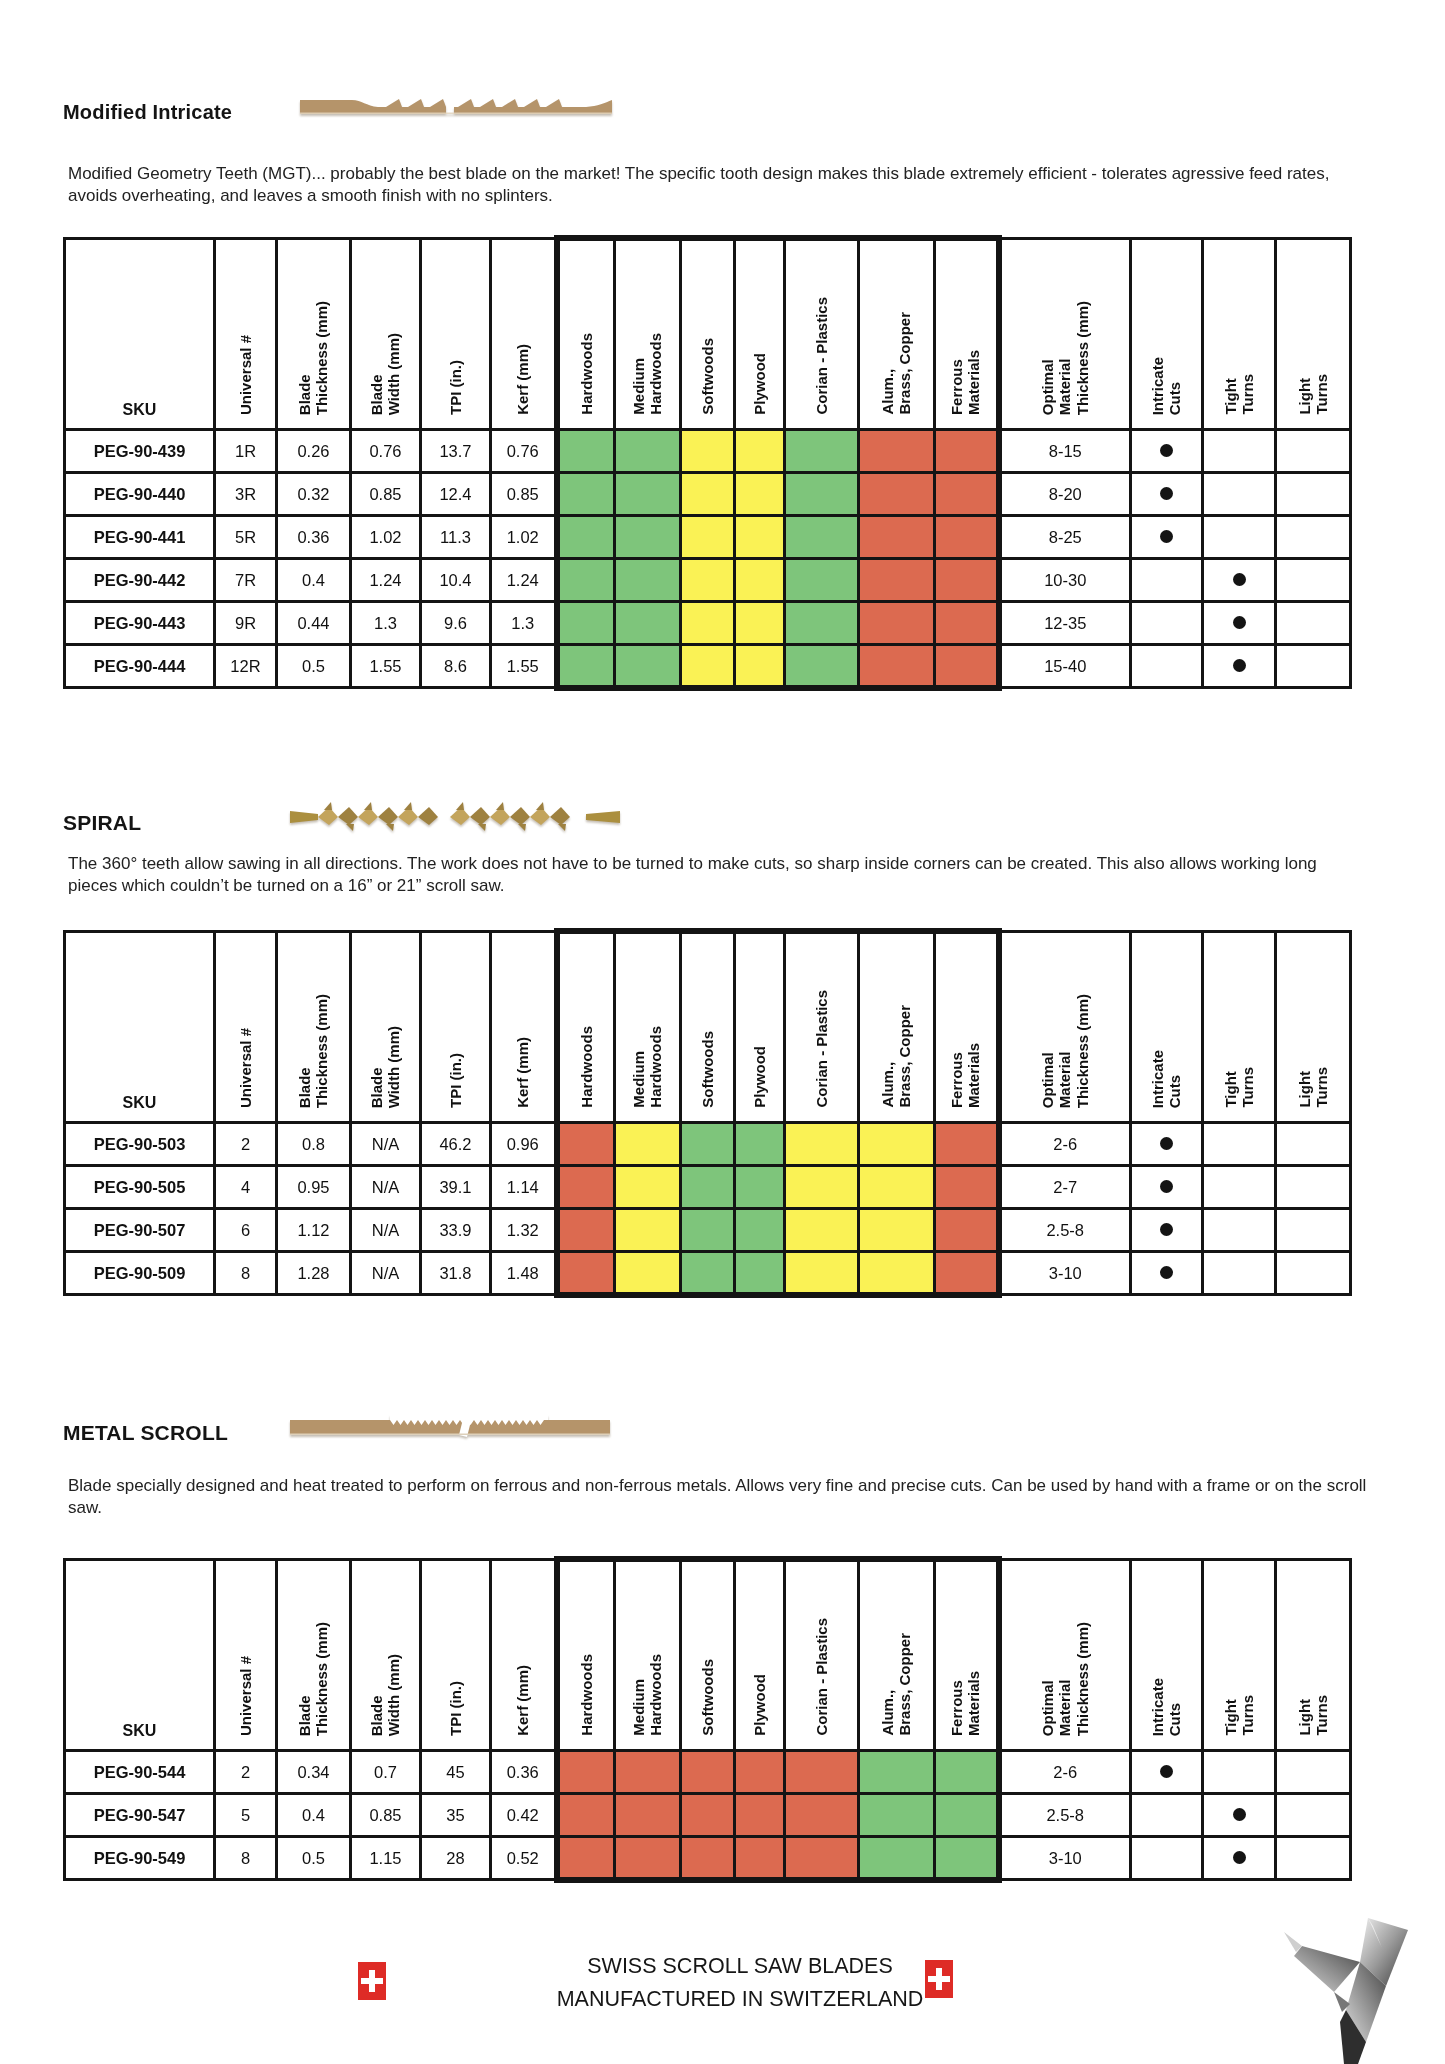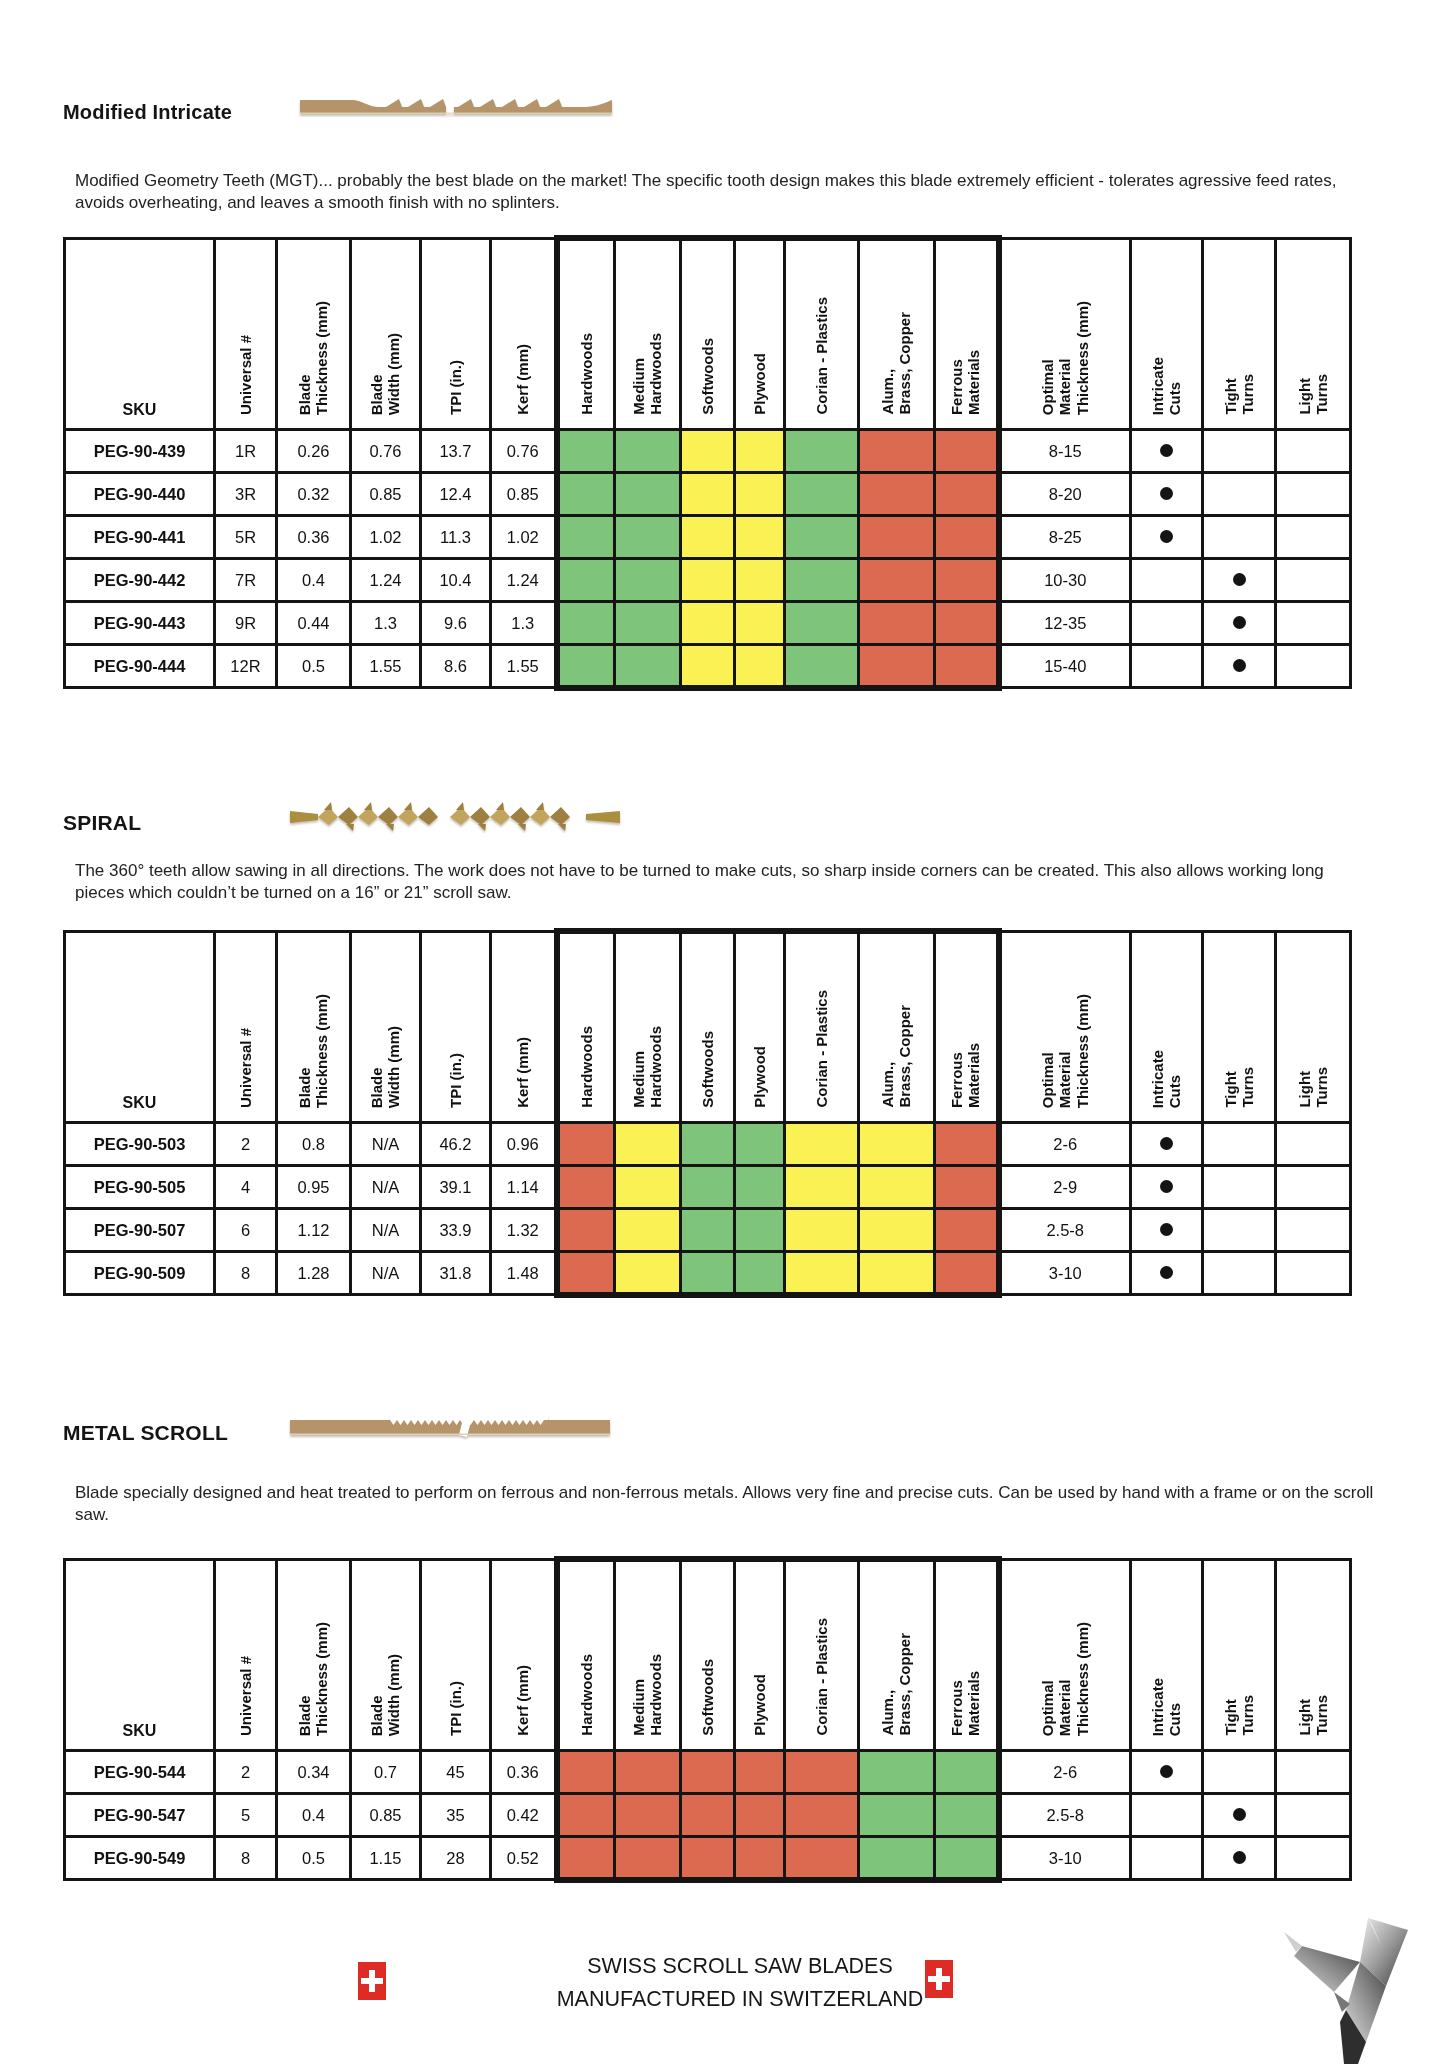--- a/index.html
+++ b/index.html
@@ -1,21 +1,21 @@
 <!DOCTYPE html>
 <html><head>
 <meta charset="utf-8">
 <style>
   html,body{margin:0;padding:0;background:#fff;}
   body{width:1445px;height:2064px;position:relative;overflow:hidden;
        font-family:"Liberation Sans", sans-serif;color:#1c1c1c;}
   .abs{position:absolute;}
   .sec-title{font-weight:bold;font-size:20px;letter-spacing:.2px;margin:0;color:#141414;}
   .sec-title.caps{font-size:21px;}
-  .desc{font-size:17px;line-height:22px;color:#222;width:1300px;margin:12px;}
+  .desc{font-size:17px;line-height:22px;color:#222;width:1300px;margin:5px;}
   .blade{filter:drop-shadow(0 2px 1px rgba(90,70,40,.35));}
   table{border-collapse:collapse;table-layout:fixed;width:1286px;background:#fff;}
   th,td{border:3px solid #141414;padding:0;text-align:center;vertical-align:middle;
         font-size:16.5px;color:#111;overflow:hidden;}
   thead th{height:178px;vertical-align:bottom;padding-bottom:9px;background:#fff;font-weight:bold;}
   tbody tr{height:43px;}
   td.sku{font-weight:bold;}
   .rot{display:inline-block;writing-mode:vertical-rl;transform:rotate(180deg);
        white-space:pre-line;font-size:15px;line-height:1.16;font-weight:bold;text-align:left;}
   .skuh{font-size:16px;font-weight:bold;}
@@ -340,21 +340,21 @@
           <td>N/A</td>
           <td>39.1</td>
           <td>1.14</td>
           <td class="mat gl" style="background: rgb(220, 106, 80);"></td>
           <td class="mat" style="background: rgb(250, 242, 85);"></td>
           <td class="mat" style="background: rgb(126, 197, 123);"></td>
           <td class="mat" style="background: rgb(126, 197, 123);"></td>
           <td class="mat" style="background: rgb(250, 242, 85);"></td>
           <td class="mat" style="background: rgb(250, 242, 85);"></td>
           <td class="mat gr" style="background: rgb(220, 106, 80);"></td>
-          <td>2-9</td>
+          <td>2-7</td>
           <td><span class="dot"></span></td>
           <td></td>
           <td></td>
         </tr>
         <tr>
           <td class="sku">PEG-90-507</td>
           <td>6</td>
           <td>1.12</td>
           <td>N/A</td>
           <td>33.9</td>

